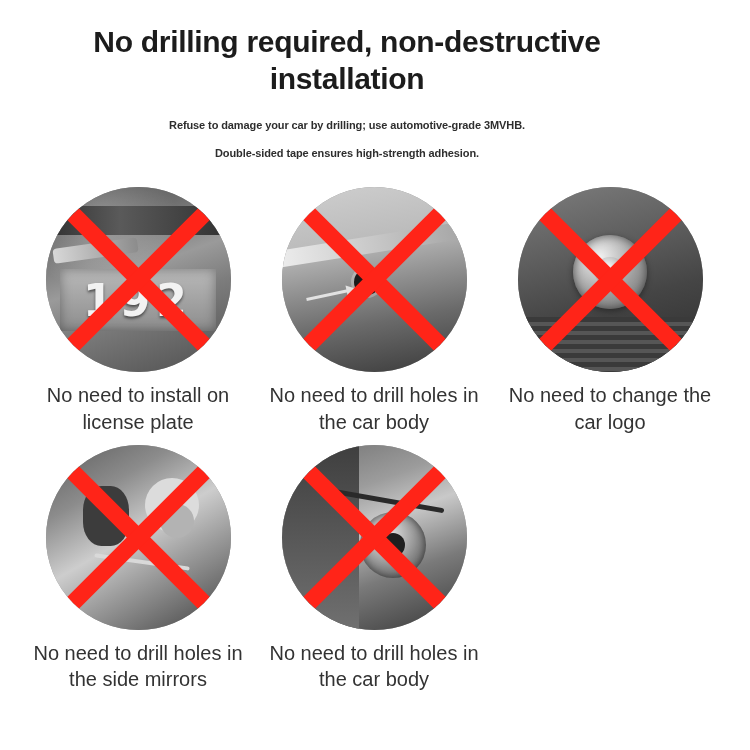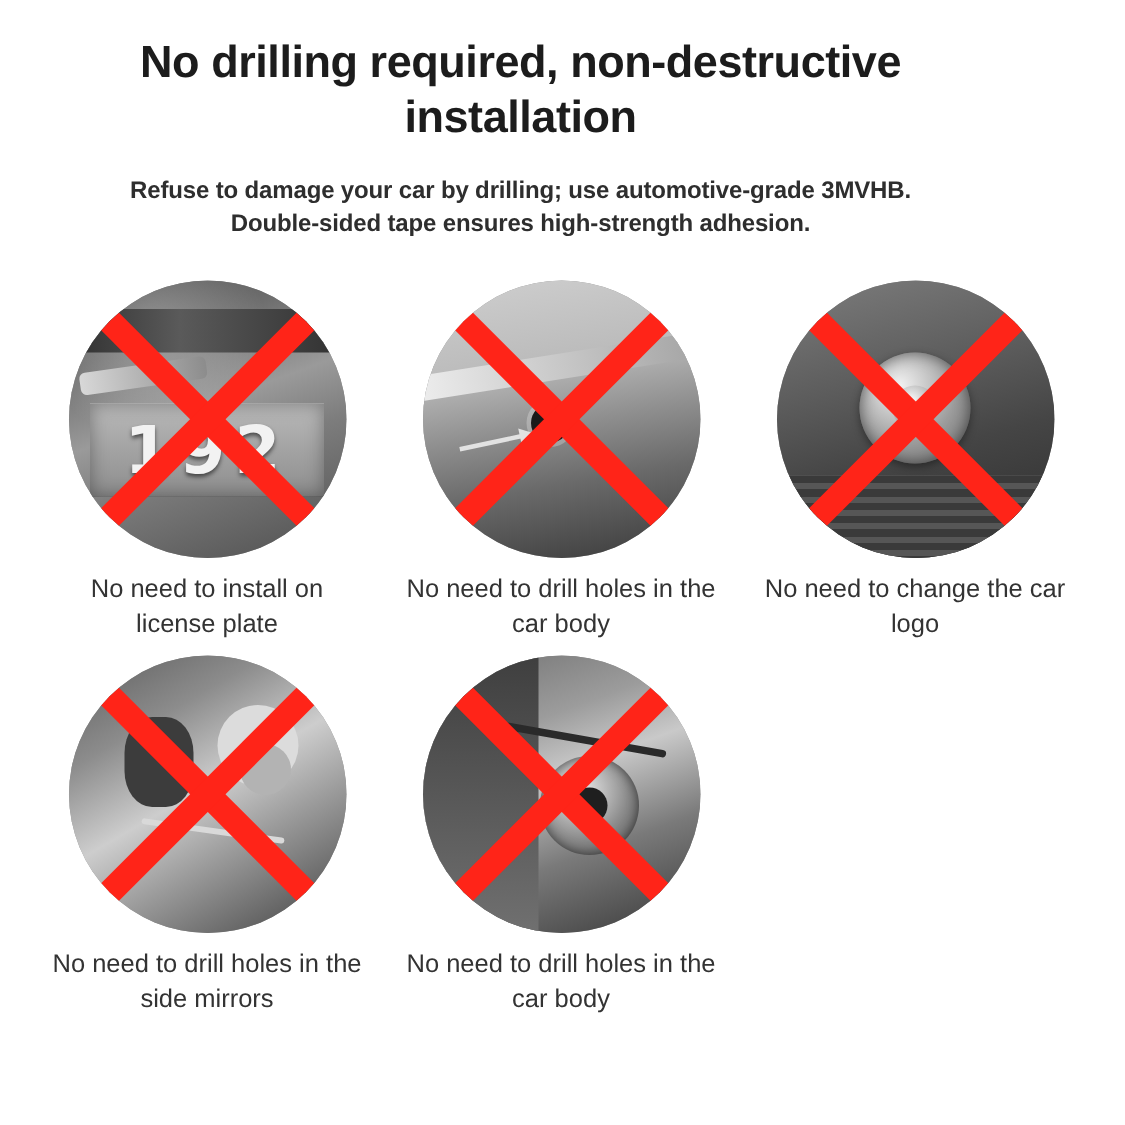--- a/index.html
+++ b/index.html
@@ -28,28 +28,28 @@
     font-size: 30px;
     font-weight: bold;
     line-height: 1.22;
     letter-spacing: -0.3px;
     color: #1c1c1c;
     margin: 6px auto 0 auto;
     max-width: 660px;
   }
   .subline {
     text-align: center;
-    font-size: 16px;
+    font-size: 11px;
     font-weight: bold;
     color: #2e2e2e;
     margin-top: 22px;
     letter-spacing: -0.1px;
   }
   .subline.second {
-    margin-top: 4px;
+    margin-top: 16px;
   }
   .grid {
     margin-top: 28px;
     display: grid;
     grid-template-columns: repeat(3, 1fr);
     grid-row-gap: 10px;
     grid-column-gap: 0px;
     justify-items: center;
   }
   .cell {
@@ -73,21 +73,21 @@
   .cross {
     position: absolute;
     left: 0; top: 0;
     width: 100%;
     height: 100%;
     pointer-events: none;
   }
   .caption {
     margin-top: 10px;
     text-align: center;
-    font-size: 17px;
+    font-size: 20px;
     line-height: 1.32;
     color: #333333;
     max-width: 210px;
   }
 
   
   .p1 .base {
     background:
       radial-gradient(circle at 30% 18%, rgba(255,255,255,0.30), rgba(255,255,255,0) 38%),
       linear-gradient(160deg, #4a4a4a 0%, #6e6e6e 24%, #9a9a9a 46%, #7d7d7d 62%, #4f4f4f 100%);

